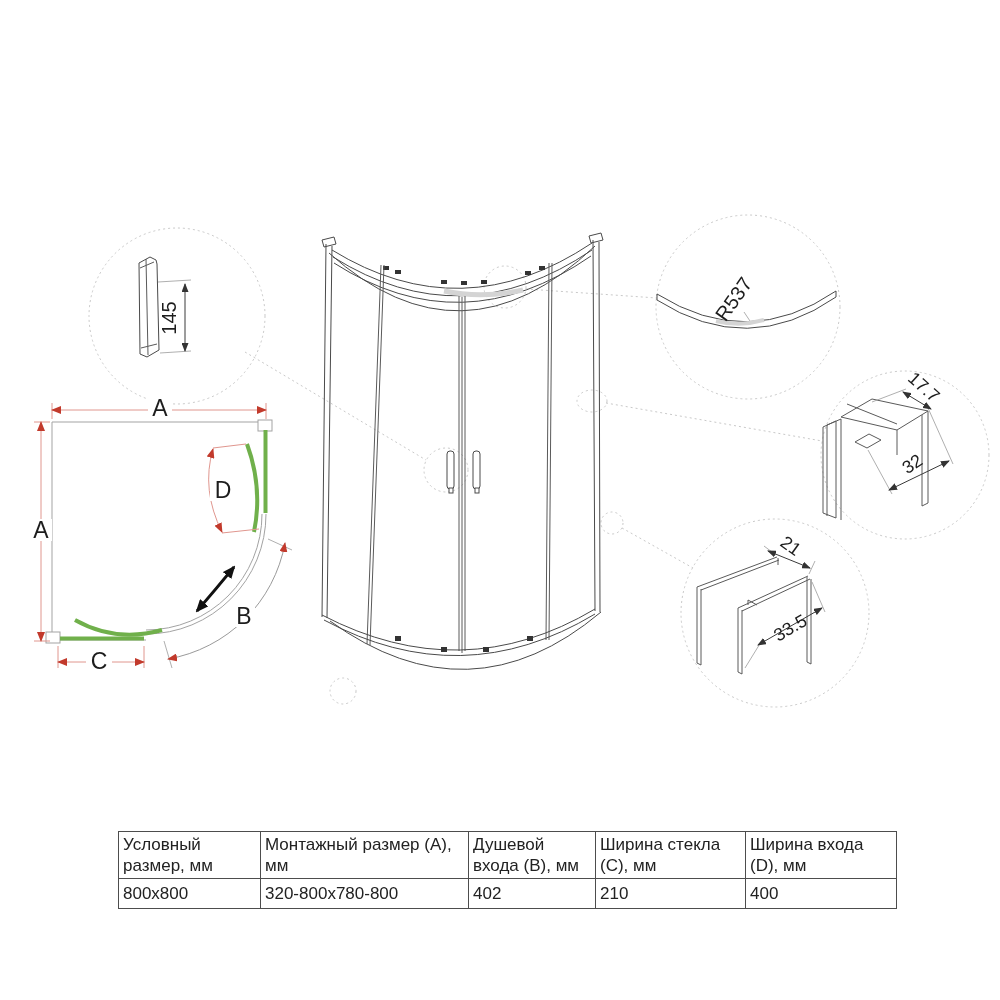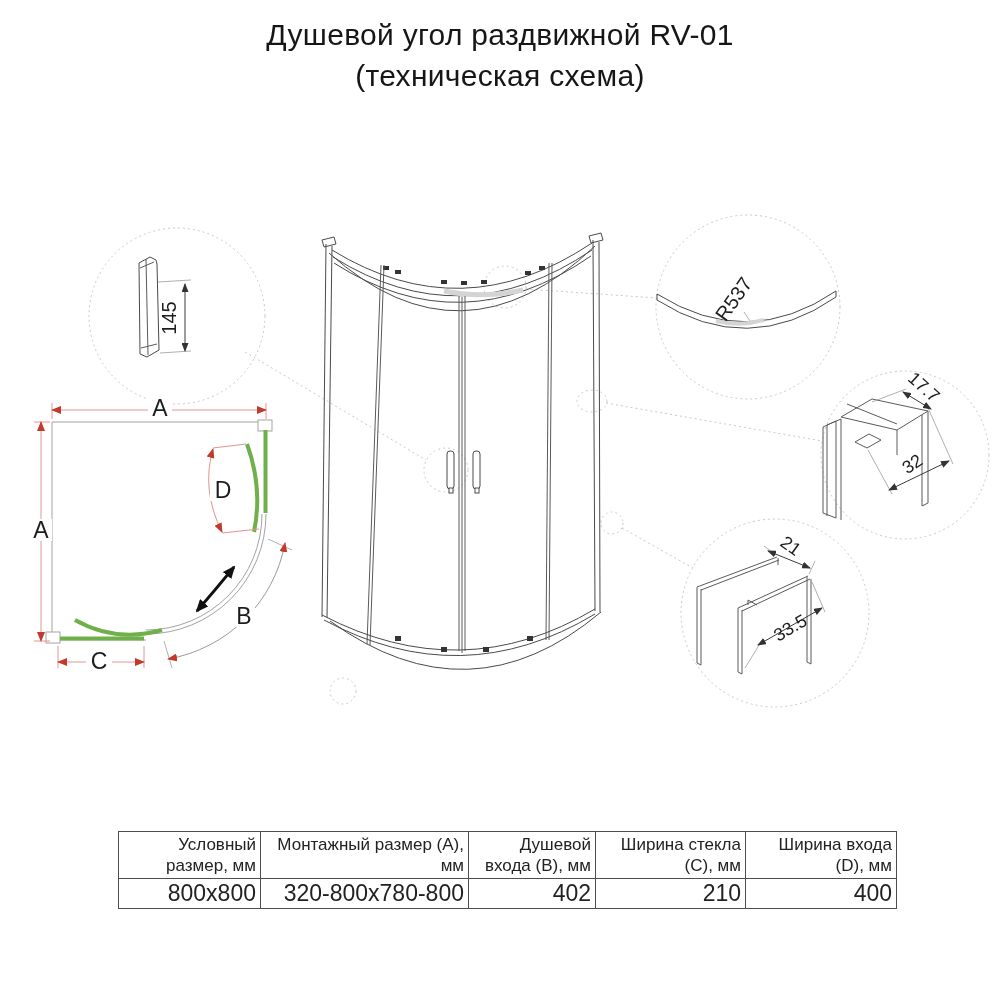--- a/index.html
+++ b/index.html
@@ -16,34 +16,30 @@
   .extr{stroke:#e0968e;stroke-width:1;fill:none;}
   .dimr{stroke:#e0968e;stroke-width:1;fill:none;}
   .dimb{stroke:#3a3a3a;stroke-width:1;fill:none;}
   .green{stroke:#70b04b;stroke-width:4;fill:none;}
   .lbl{font-size:23px;fill:#1d1d1d;text-anchor:middle;}
   .dt{font-size:20px;fill:#1d1d1d;text-anchor:middle;}
   .dts{font-size:18px;fill:#1d1d1d;text-anchor:middle;}
   .wbg{fill:#fff;}
   table.spec{position:absolute;left:118px;top:831px;border-collapse:collapse;
              table-layout:fixed;width:778px;color:#222;}
-  table.spec th,table.spec td{border:1px solid #4d4d4d;text-align:right;
+  table.spec th,table.spec td{border:1px solid #4d4d4d;text-align:left;
              font-weight:400;padding:0 4px;background:#fff;}
   table.spec th{height:46px;font-size:17px;line-height:21px;}
-  table.spec td{height:29px;font-size:23px;}
+  table.spec td{height:29px;font-size:17px;}
 </style>
 </head>
 <body>
 
 <div class="page">
 
-  <div class="title">
-    <div>Душевой угол раздвижной RV-01</div>
-    <div>(техническая схема)</div>
-  </div>
 
   <svg width="1000" height="1000" viewBox="0 0 1000 1000">
     <defs>
       <marker id="mr" markerUnits="userSpaceOnUse" markerWidth="10" markerHeight="8" refX="9" refY="4" orient="auto-start-reverse">
         <path d="M0,0L10,4L0,8Z" fill="#c23a2c"></path>
         </marker>
       <marker id="mb" markerUnits="userSpaceOnUse" markerWidth="9" markerHeight="7" refX="8" refY="3.5" orient="auto-start-reverse">
         <path d="M0,0L9,3.5L0,7Z" fill="#333"></path>
         </marker>
       <marker id="mk" markerUnits="userSpaceOnUse" markerWidth="13" markerHeight="11" refX="11" refY="5.5" orient="auto-start-reverse">

